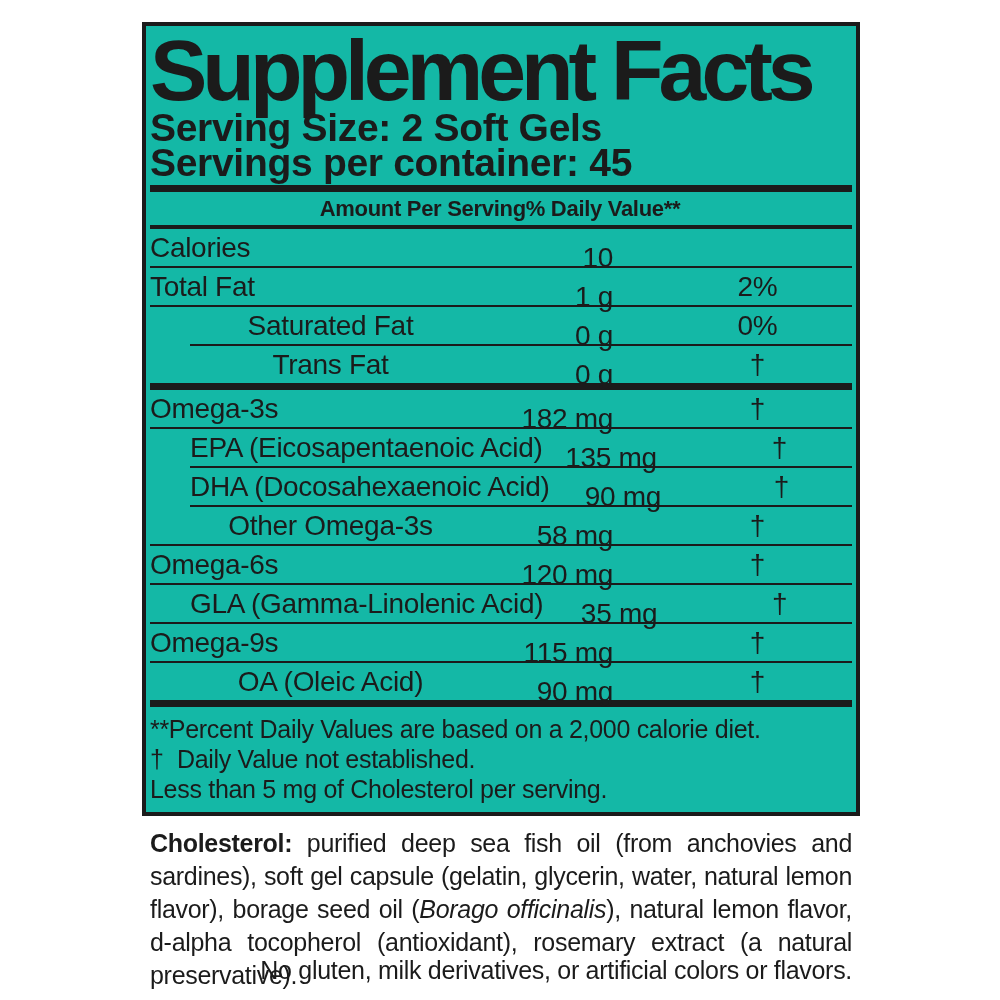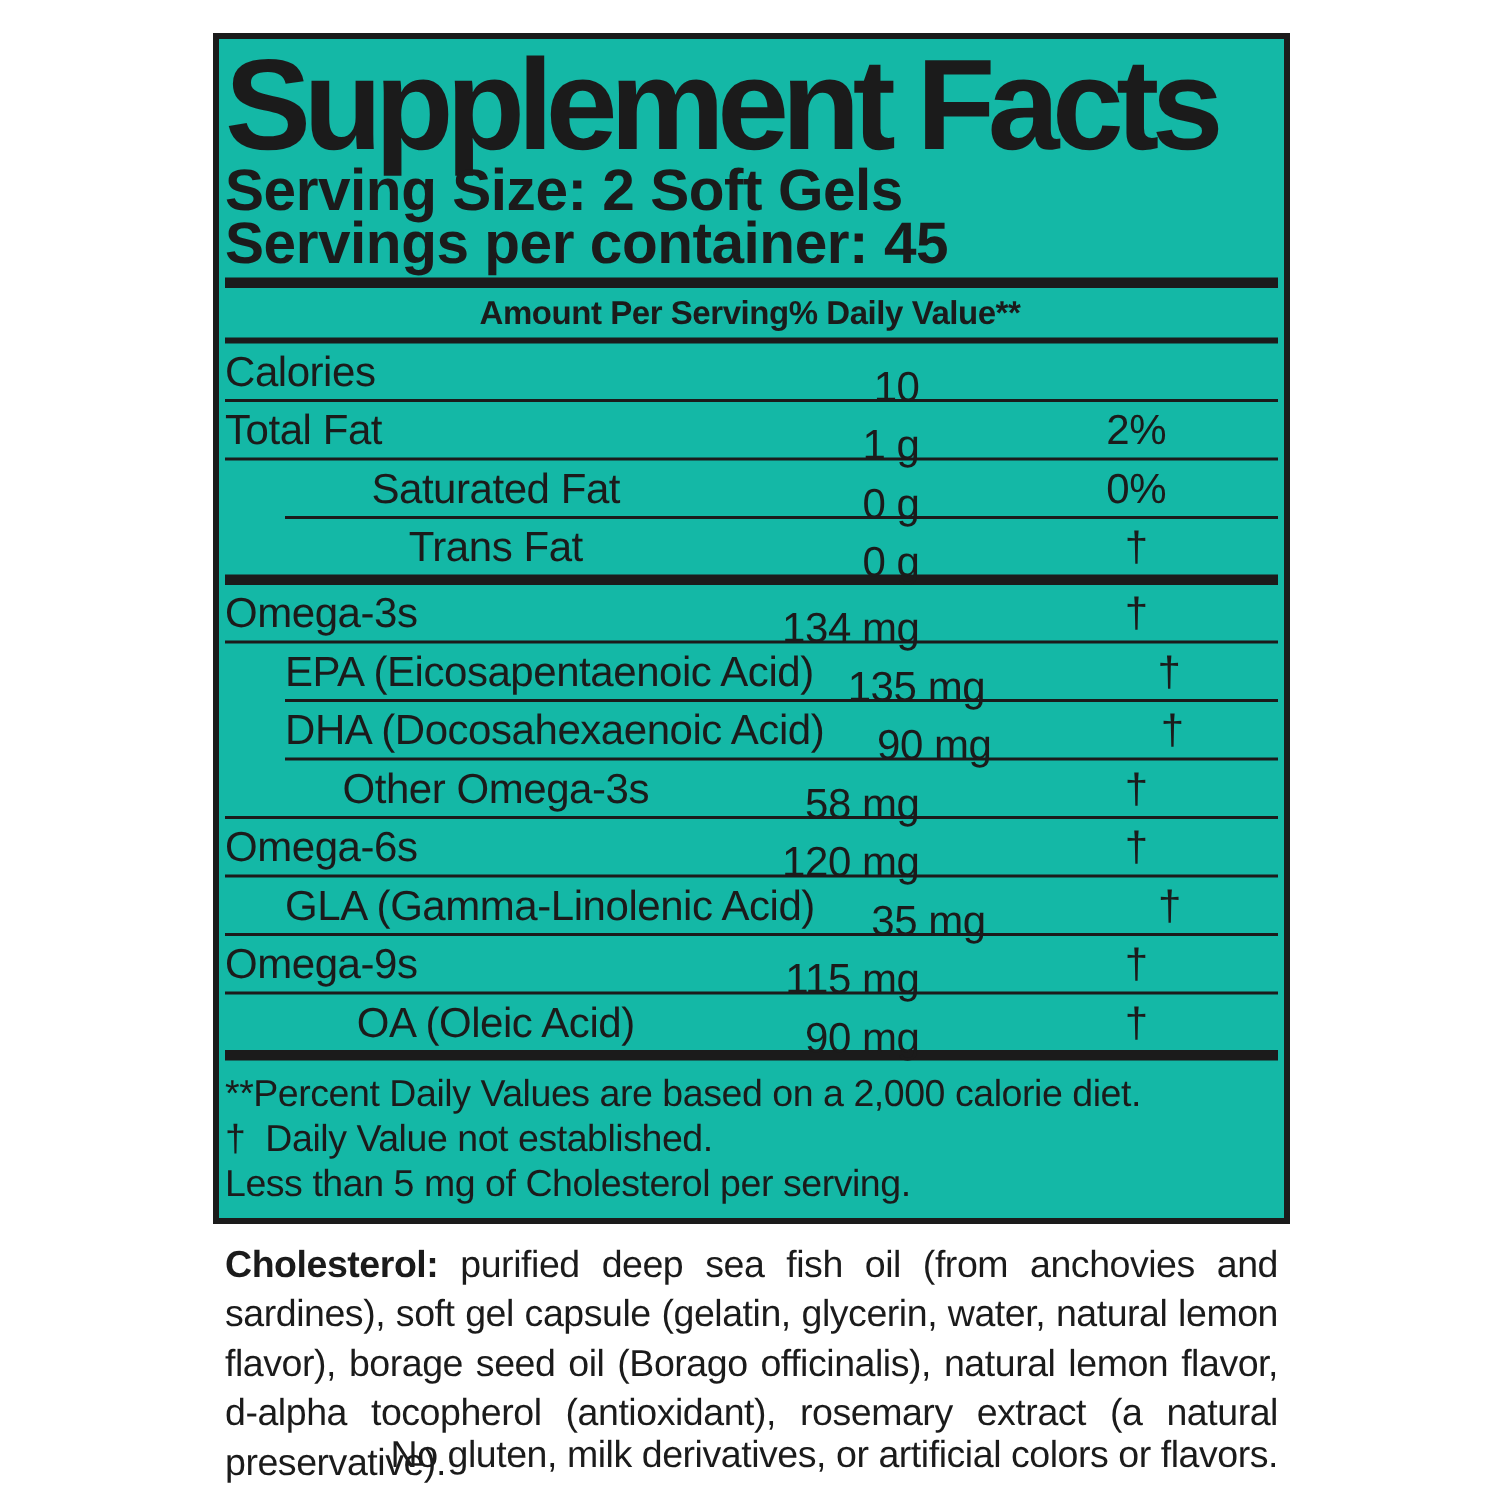--- a/index.html
+++ b/index.html
@@ -73,21 +73,21 @@
   .ingredients {
     position: absolute;
     left: 150px; top: 827px;
     width: 702px;
     font-size: 25px;
     line-height: 33px;
     letter-spacing: -0.3px;
     text-align: justify;
   }
   .ingredients .bold { font-weight: bold; }
-  .ingredients .italic { }
+  .ingredients .italic { font-style: italic; }
   .allergen {
     position: absolute;
     left: 150px; top: 954px;
     width: 702px;
     font-size: 25px;
     line-height: 32px;
     letter-spacing: -0.3px;
     text-align: right;
   }
 </style>
@@ -127,21 +127,21 @@
         </div>
         <div class="divider indent"></div>
         <div class="row">
           <span class="name indent">Trans Fat</span>
           <span class="amount">0 g</span>
           <span class="dv">†</span>
         </div>
         <div class="divider thick"></div>
         <div class="row">
           <span class="name">Omega-3s</span>
-          <span class="amount">134 mg</span>
+          <span class="amount">182 mg</span>
           <span class="dv">†</span>
         </div>
         <div class="divider"></div>
         <div class="row">
           <span class="name indent">EPA (Eicosapentaenoic Acid)</span>
           <span class="amount">135 mg</span>
           <span class="dv">†</span>
         </div>
         <div class="divider indent"></div>
         <div class="row">

